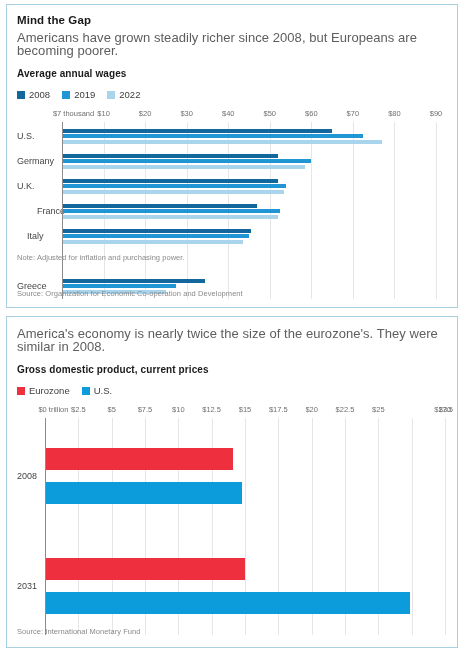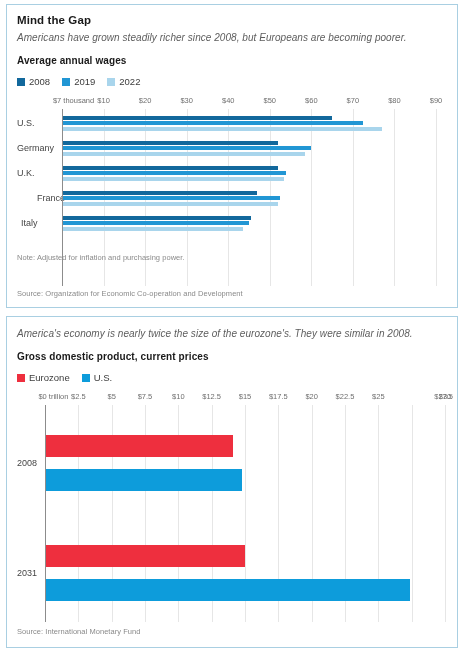--- a/index.html
+++ b/index.html
@@ -43,26 +43,25 @@
   .chart-title {
     font-size: 11.5px;
     font-weight: bold;
     color: #1a1a1a;
     letter-spacing: .1px;
     margin: 0 0 4px 0;
     line-height: 14px;
   }
 
   .chart-deck {
-    font-size: 10px;
+    font-size: 13px;
     color: #5d5d5d;
     line-height: 13px;
     margin: 0 0 10px 0;
     letter-spacing: .05px;
-    font-style: italic;
   }
 
   .chart-subhead {
     font-size: 10px;
     font-weight: bold;
     color: #1a1a1a;
     margin: 0 0 9px 0;
     line-height: 13px;
     letter-spacing: .1px;
   }
@@ -257,25 +256,33 @@
             </div>
             <div class="cat-row" style="top: 77px; height: 24px;">
               <div class="cat-label" style="left: 0px; top: 6.5px; padding-left: 20px;">France</div>
               <div class="bars">
                 <div class="bar" title="2008 France: 47" style="background: rgb(18, 104, 156); height: 4px; top: 4.5px; left: 45px; width: 195.311px;"></div>
                 <div class="bar" title="2019 France: 52.5" style="background: rgb(33, 150, 212); height: 4px; top: 10px; left: 45px; width: 218.167px;"></div>
                 <div class="bar" title="2022 France: 52" style="background: rgb(169, 213, 236); height: 4px; top: 15.5px; left: 45px; width: 216.089px;"></div>
               </div>
             </div>
             <div class="cat-row" style="top: 102px; height: 24px;">
-              <div class="cat-label" style="left: 4px; top: 6.5px;">Italy</div>
+              <div class="cat-label" style="left: 10px; top: 6.5px;">Italy</div>
               <div class="bars">
                 <div class="bar" title="2008 Italy: 45.5" style="background: rgb(18, 104, 156); height: 4px; top: 4.5px; left: 45px; width: 189.078px;"></div>
                 <div class="bar" title="2019 Italy: 45" style="background: rgb(33, 150, 212); height: 4px; top: 10px; left: 45px; width: 187px;"></div>
                 <div class="bar" title="2022 Italy: 43.5" style="background: rgb(169, 213, 236); height: 4px; top: 15.5px; left: 45px; width: 180.767px;"></div>
+              </div>
+            </div>
+            <div class="cat-row" style="top: 152px; height: 24px;">
+              <div class="cat-label" style="left: 0px; top: 6.5px;">Greece</div>
+              <div class="bars">
+                <div class="bar" title="2008 Greece: 34.5" style="background: rgb(18, 104, 156); height: 4px; top: 4.5px; left: 45px; width: 143.367px;"></div>
+                <div class="bar" title="2019 Greece: 27.5" style="background: rgb(33, 150, 212); height: 4px; top: 10px; left: 45px; width: 114.278px;"></div>
+                <div class="bar" title="2022 Greece: 25" style="background: rgb(169, 213, 236); height: 4px; top: 15.5px; left: 45px; width: 103.889px;"></div>
               </div>
             </div>
           </div>
       </div>
 
       <div class="footnotes" style="bottom:8px;">
         <div class="footnote">Note: Adjusted for inflation and purchasing power.</div>
         <div class="footnote">Source: Organization for Economic Co-operation and Development</div>
       </div>
     </div>

